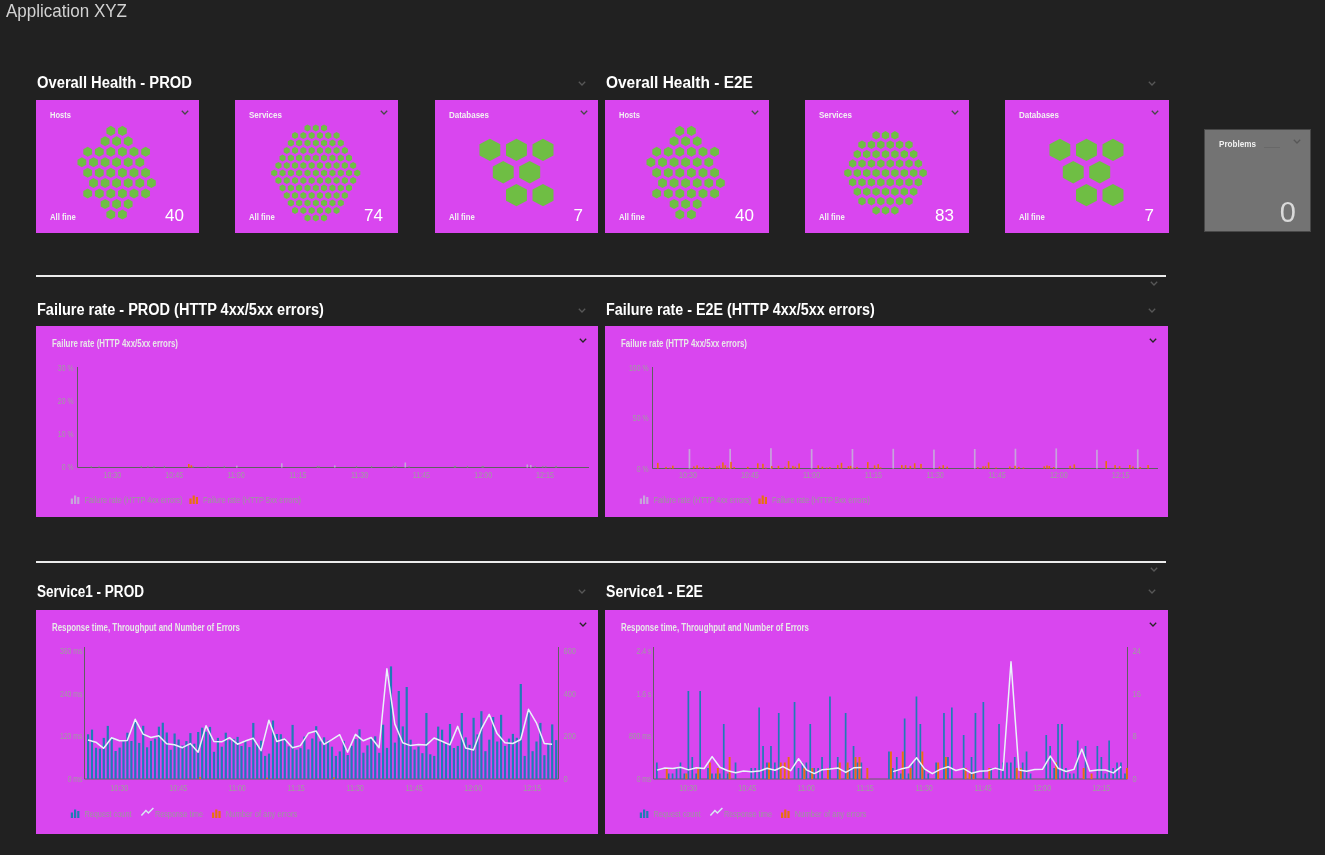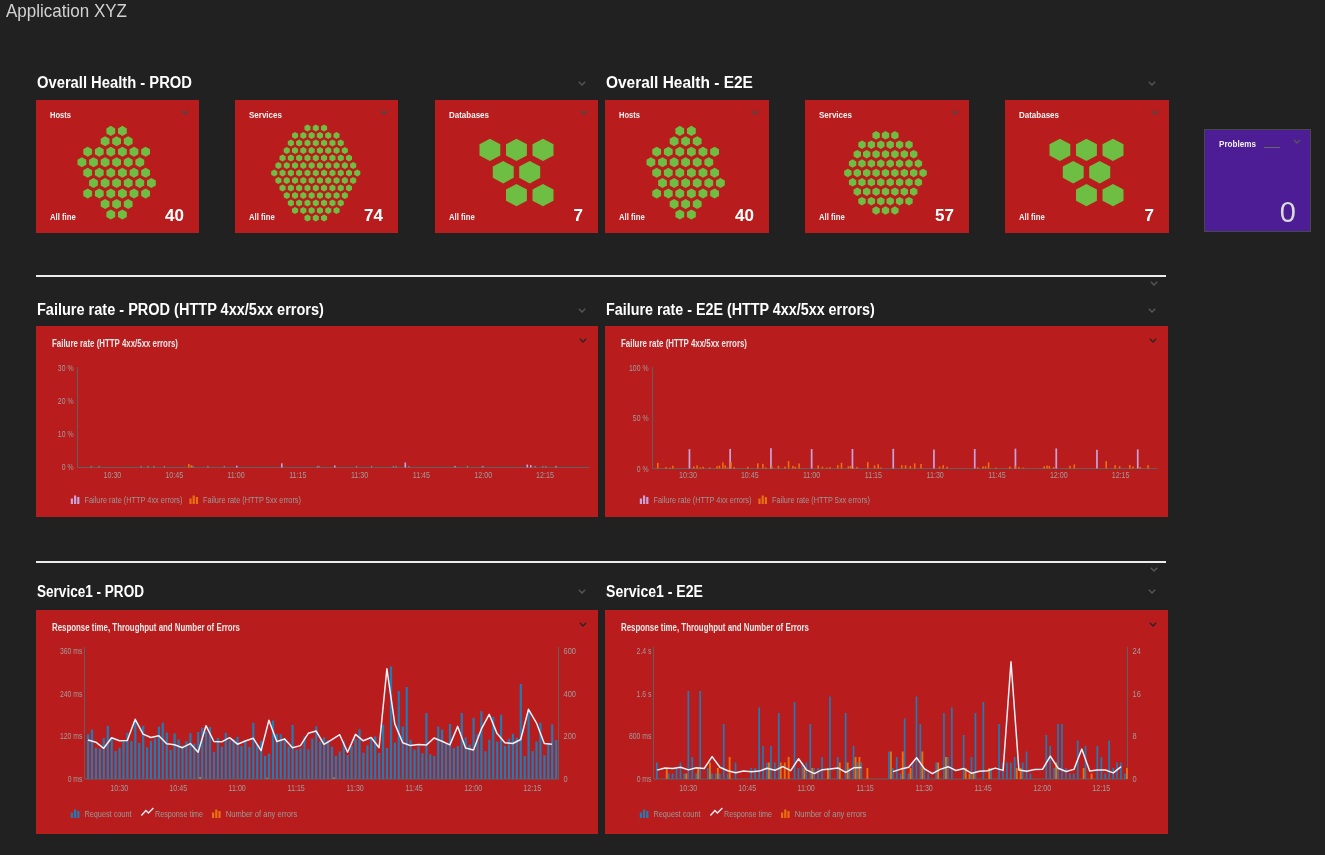--- a/index.html
+++ b/index.html
@@ -1,22 +1,22 @@
 <!DOCTYPE html>
 <html><head><meta charset="utf-8"><style>
 html,body{margin:0;padding:0;background:#212121;width:1325px;height:855px;overflow:hidden;
 font-family:"Liberation Sans",sans-serif;position:relative}
 .pagetitle{position:absolute;left:6px;top:4px;font-size:19px;color:#d2d2d2}
 .sect{position:absolute;font-size:16px;font-weight:bold;color:#fff;white-space:nowrap}
-.tile{position:absolute;background:#b91c1c}
+.tile{position:absolute;background:#d946ef}
 .tlabel{position:absolute;left:14px;top:10px;font-size:8.5px;font-weight:bold;color:#f2f2f2}
 .allfine{position:absolute;left:14px;bottom:11px;font-size:8.5px;font-weight:bold;color:#f2f2f2;transform:scaleX(0.91);transform-origin:0 50%}
-.tnum{position:absolute;right:15px;bottom:7px;font-size:17px;font-weight:bold;color:#fff}
+.tnum{position:absolute;right:15px;bottom:7px;font-size:17px;font-weight:normal;color:#fff}
 .sep{position:absolute;left:36px;width:1130px;height:2px;background:#ececec}
-.ptile{position:absolute;background:#4c1d95;border:1px solid #484848}
+.ptile{position:absolute;background:#737373;border:1px solid #484848}
 </style></head><body>
 
 <div class="pagetitle" style="left:6px;top:0px;transform:scaleX(0.895);transform-origin:0 50%">Application XYZ</div>
 <div class="sect" style="left:37px;top:74px;transform:scaleX(0.922);transform-origin:0 50%">Overall Health - PROD</div>
 <div class="sect" style="left:606px;top:74px;transform:scaleX(0.966);transform-origin:0 50%">Overall Health - E2E</div>
 <svg style="position:absolute;left:577px;top:80px" width="10" height="7" viewBox="0 0 10 7">
     <path d="M1.8 1.8 L5 5 L8.2 1.8" fill="none" stroke="#575757" stroke-width="1.3"></path>
   </svg>
 <svg style="position:absolute;left:1147px;top:80px" width="10" height="7" viewBox="0 0 10 7">
     <path d="M1.8 1.8 L5 5 L8.2 1.8" fill="none" stroke="#575757" stroke-width="1.3"></path>
@@ -303,21 +303,21 @@
       <path d="M71.1 31.1 L74.8 33.2 L74.8 37.4 L71.1 39.6 L67.4 37.4 L67.4 33.2 Z" fill="#6fbe44"></path>
       <path d="M89.9 31.1 L93.6 33.2 L93.6 37.4 L89.9 39.6 L86.2 37.4 L86.2 33.2 Z" fill="#6fbe44"></path>
       <path d="M71.1 106.2 L74.8 108.4 L74.8 112.6 L71.1 114.8 L67.4 112.6 L67.4 108.4 Z" fill="#6fbe44"></path>
       <path d="M89.9 106.2 L93.6 108.4 L93.6 112.6 L89.9 114.8 L86.2 112.6 L86.2 108.4 Z" fill="#6fbe44"></path>
     </svg>
     <div class="tlabel" style="transform:scaleX(0.942);transform-origin:0 50%">Services</div>
     <svg style="position:absolute;left:145px;top:9px" width="10" height="7" viewBox="0 0 10 7">
       <path d="M1.8 1.8 L5 5 L8.2 1.8" fill="none" stroke="#484848" stroke-width="1.3"></path>
     </svg>
     <div class="allfine">All fine</div>
-    <div class="tnum">57</div>
+    <div class="tnum">83</div>
   </div>
 <div class="tile" style="left:1005px;top:100px;width:164px;height:133px">
     <svg style="position:absolute;left:0;top:0" width="164" height="133">
       <path d="M54.9 38.7 L65.3 44.3 L65.3 55.5 L54.9 61.1 L44.5 55.5 L44.5 44.3 Z" fill="#6fbe44"></path>
       <path d="M81.4 38.7 L91.9 44.3 L91.9 55.5 L81.4 61.1 L71.0 55.5 L71.0 44.3 Z" fill="#6fbe44"></path>
       <path d="M108.0 38.7 L118.5 44.3 L118.5 55.5 L108.0 61.1 L97.5 55.5 L97.5 44.3 Z" fill="#6fbe44"></path>
       <path d="M68.2 61.0 L78.7 66.6 L78.7 77.8 L68.2 83.4 L57.8 77.8 L57.8 66.6 Z" fill="#6fbe44"></path>
       <path d="M94.7 61.0 L105.2 66.6 L105.2 77.8 L94.7 83.4 L84.2 77.8 L84.2 66.6 Z" fill="#6fbe44"></path>
       <path d="M81.4 83.9 L91.9 89.5 L91.9 100.7 L81.4 106.3 L71.0 100.7 L71.0 89.5 Z" fill="#6fbe44"></path>
       <path d="M108.0 83.9 L118.5 89.5 L118.5 100.7 L108.0 106.3 L97.5 100.7 L97.5 89.5 Z" fill="#6fbe44"></path>

